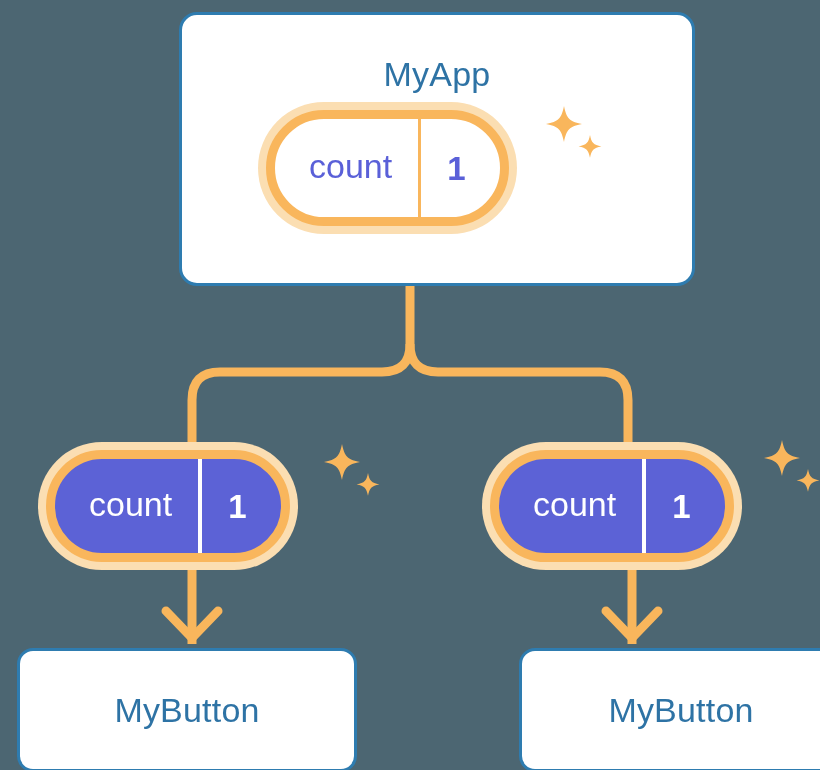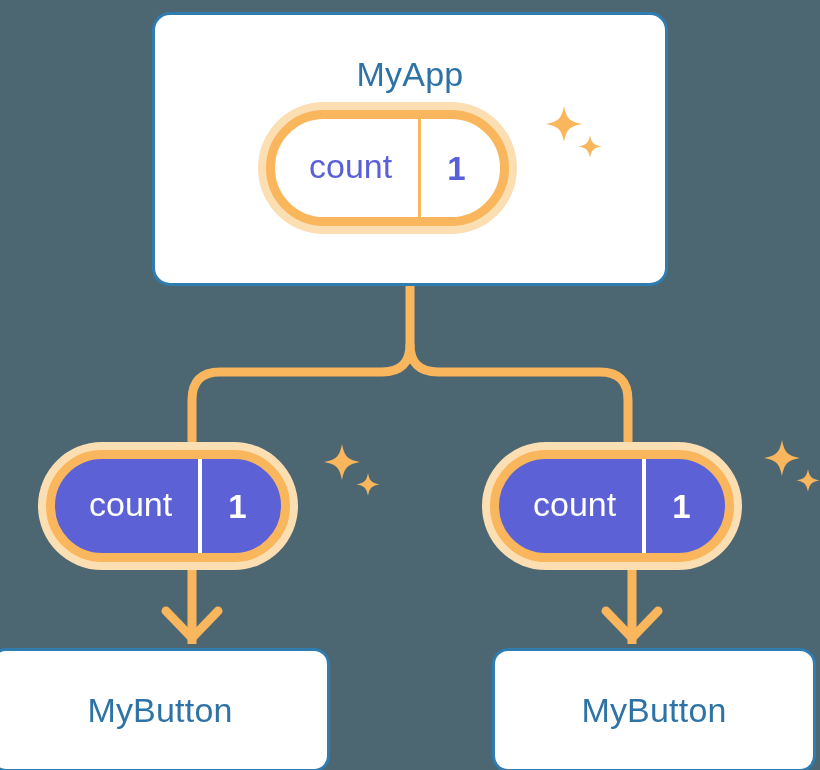--- a/index.html
+++ b/index.html
@@ -34,20 +34,21 @@
   
   .card {
     position: absolute;
     background: #ffffff;
     border: 3px solid #2e7cb0;
     border-radius: 16px;
     box-sizing: border-box;
     display: flex;
     flex-direction: column;
     align-items: center;
+    margin-left: 27px;
   }
 
   .card-title {
     color: #2e73a5;
     font-size: 34px;
     letter-spacing: 0.2px;
     line-height: 1;
     white-space: nowrap;
   }
 

